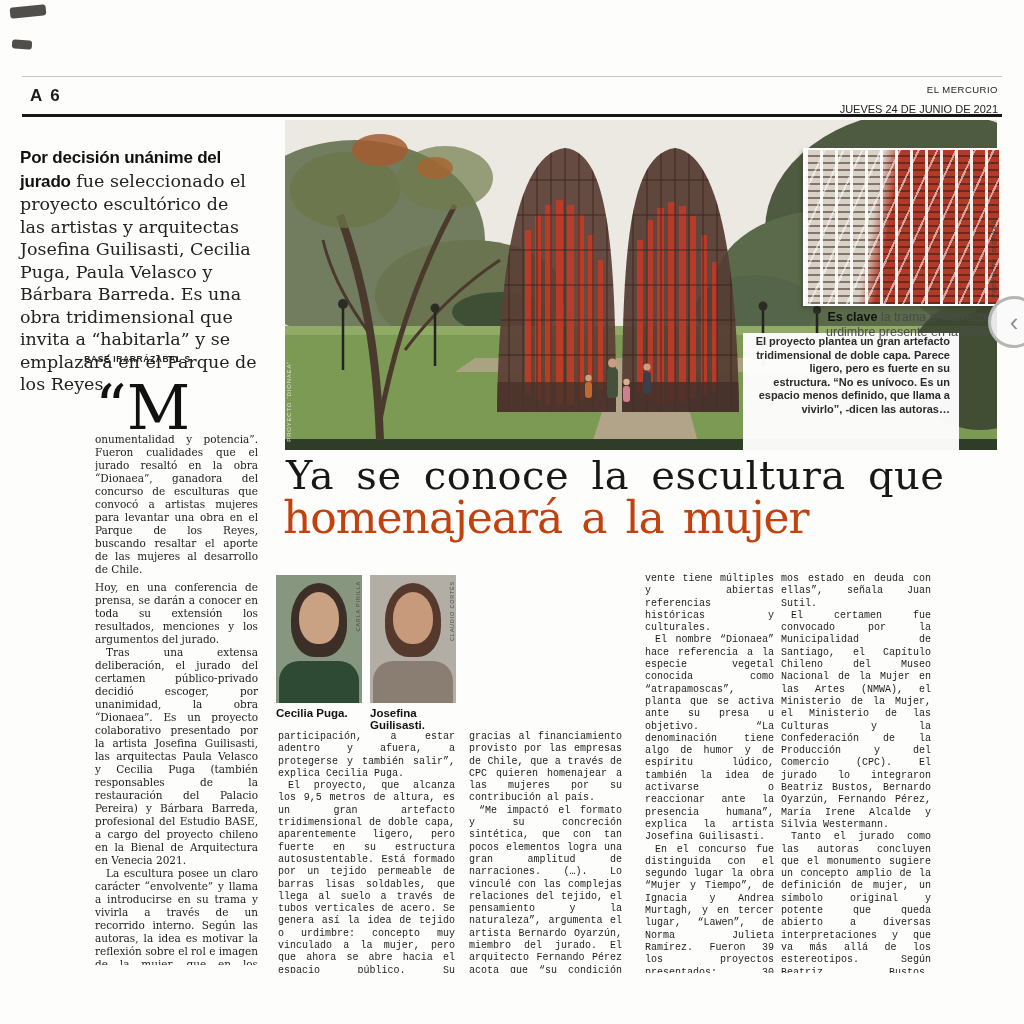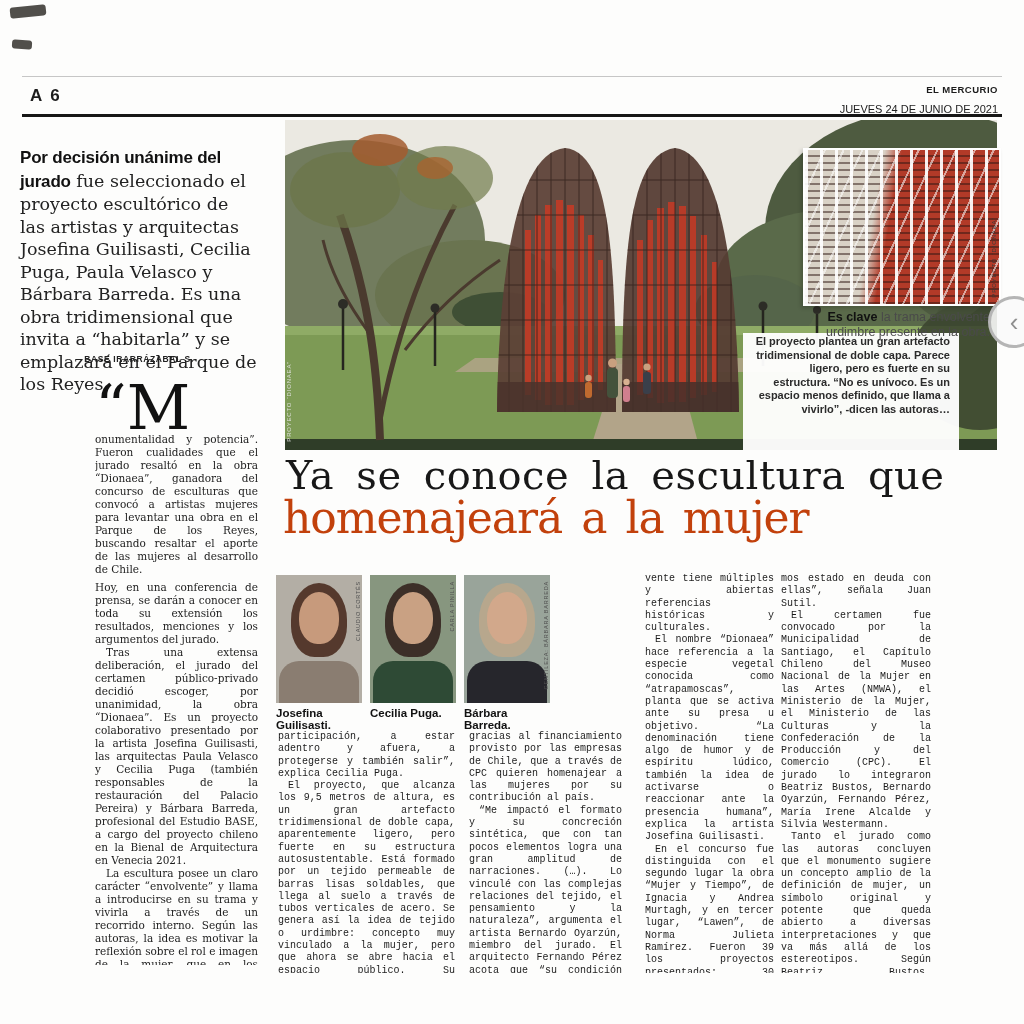--- a/index.html
+++ b/index.html
@@ -5,21 +5,21 @@
   html,body{margin:0;padding:0;background:#e9e9e9;}
   .page{position:relative;width:1024px;height:1024px;background:#fdfdfc;overflow:hidden;
         font-family:"DejaVu Serif",serif;color:#1c1c1c;margin:0 auto;}
   
   .rule-thin{position:absolute;left:22px;right:22px;top:76px;height:1px;background:#c6c6c6;}
   .rule-thick{position:absolute;left:22px;right:22px;top:114px;height:3px;background:#161616;}
   .page-num{position:absolute;left:30px;top:86px;font:bold 17px "Liberation Sans",sans-serif;letter-spacing:2px;}
   .section-title{position:absolute;left:0;right:0;top:80px;text-align:center;font-size:31px;
                  letter-spacing:5px;color:#141414;}
   .masthead{position:absolute;right:26px;top:84px;text-align:right;font-family:"Liberation Sans",sans-serif;}
-  .masthead .paper{font-weight:bold;font-size:9.5px;letter-spacing:.5px;}
+  .masthead .paper{font-weight:normal;font-size:9.5px;letter-spacing:.5px;}
   .masthead .date{font-size:11px;color:#222;margin-top:8px;text-decoration:underline;}
   .artifact{position:absolute;background:#33302b;border-radius:3px;opacity:.85;}
   
   .lede{position:absolute;left:20px;top:146px;width:238px;font-size:17.5px;line-height:22.5px;color:#222;}
   .lede b{font-family:"Liberation Sans",sans-serif;font-size:17px;letter-spacing:-.2px;color:#111;}
   .byline{position:absolute;left:20px;top:354px;width:238px;text-align:center;
           font:bold 8.5px "Liberation Sans",sans-serif;letter-spacing:.6px;color:#222;}
   .article-left{position:absolute;left:95px;top:381px;width:163px;height:584px;overflow:hidden;
                 font-size:10.5px;line-height:13px;text-align:justify;}
   .article-left p{margin:0;}
@@ -215,45 +215,36 @@
   </div>
   <div class="chevron">
       <span>‹</span>
     </div>
 
   <div class="hl1">Ya se conoce la escultura que</div>
   <div class="hl2">homenajeará a la mujer</div>
 
   <div class="portraits">
     <div class="portrait">
-      <div class="p-art v2">
-        <div class="p-hair"></div>
-        <div class="p-face"></div>
-        <div class="p-torso"></div>
-        <span class="vcredit">CLAUDIO CORTÉS</span>
-      </div>
-      <div class="p-name">Josefina Guilisasti.</div>
-    </div>
-    <div class="portrait">
       <div class="p-art v1">
         <div class="p-hair"></div>
         <div class="p-face"></div>
         <div class="p-torso"></div>
         <span class="vcredit">CARLA PINILLA</span>
       </div>
       <div class="p-name">Cecilia Puga.</div>
     </div>
     <div class="portrait">
-      <div class="p-art v4">
+      <div class="p-art v2">
         <div class="p-hair"></div>
         <div class="p-face"></div>
         <div class="p-torso"></div>
-        <span class="vcredit">GENTILEZA: BÁRBARA BARREDA</span>
+        <span class="vcredit">CLAUDIO CORTÉS</span>
       </div>
-      <div class="p-name">Bárbara Barreda.</div>
+      <div class="p-name">Josefina Guilisasti.</div>
     </div>
   </div>
 
   <div class="bcol col1">
     <p>participación, a estar adentro y afuera, a protegerse y también salir”, explica Cecilia Puga.</p>
     <p class="ind">El proyecto, que alcanza los 9,5 metros de altura, es un gran artefacto tridimensional de doble capa, aparentemente ligero, pero fuerte en su estructura autosustentable. Está formado por un tejido permeable de barras lisas soldables, que llega al suelo a través de tubos verticales de acero. Se genera así la idea de tejido o urdimbre: concepto muy vinculado a la mujer, pero que ahora se abre hacia el espacio público. Su inauguración está prevista para enero de 2022,</p>
   </div>
   <div class="bcol col2">
     <p>gracias al financiamiento provisto por las empresas de Chile, que a través de CPC quieren homenajear a las mujeres por su contribución al país.</p>
     <p class="ind">“Me impactó el formato y su concreción sintética, que con tan pocos elementos logra una gran amplitud de narraciones. (…). Lo vinculé con las complejas relaciones del tejido, el pensamiento y la naturaleza”, argumenta el artista Bernardo Oyarzún, miembro del jurado. El arquitecto Fernando Pérez acota que “su condición de espacio recorrible la hace particularmente adecuada para un parque. La estructura tejida y envol-</p>

